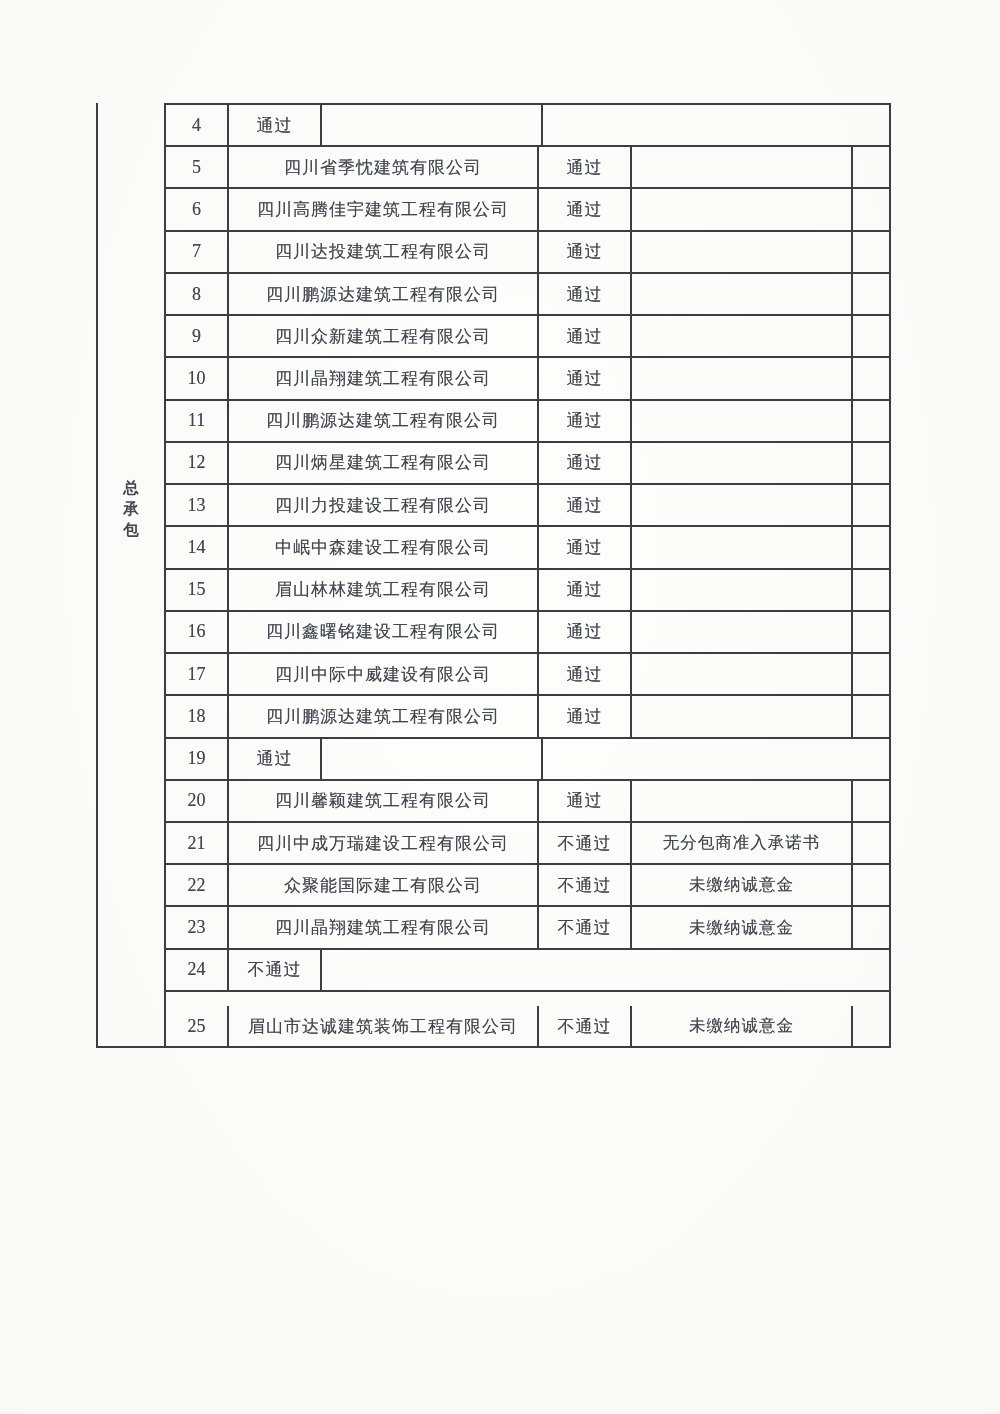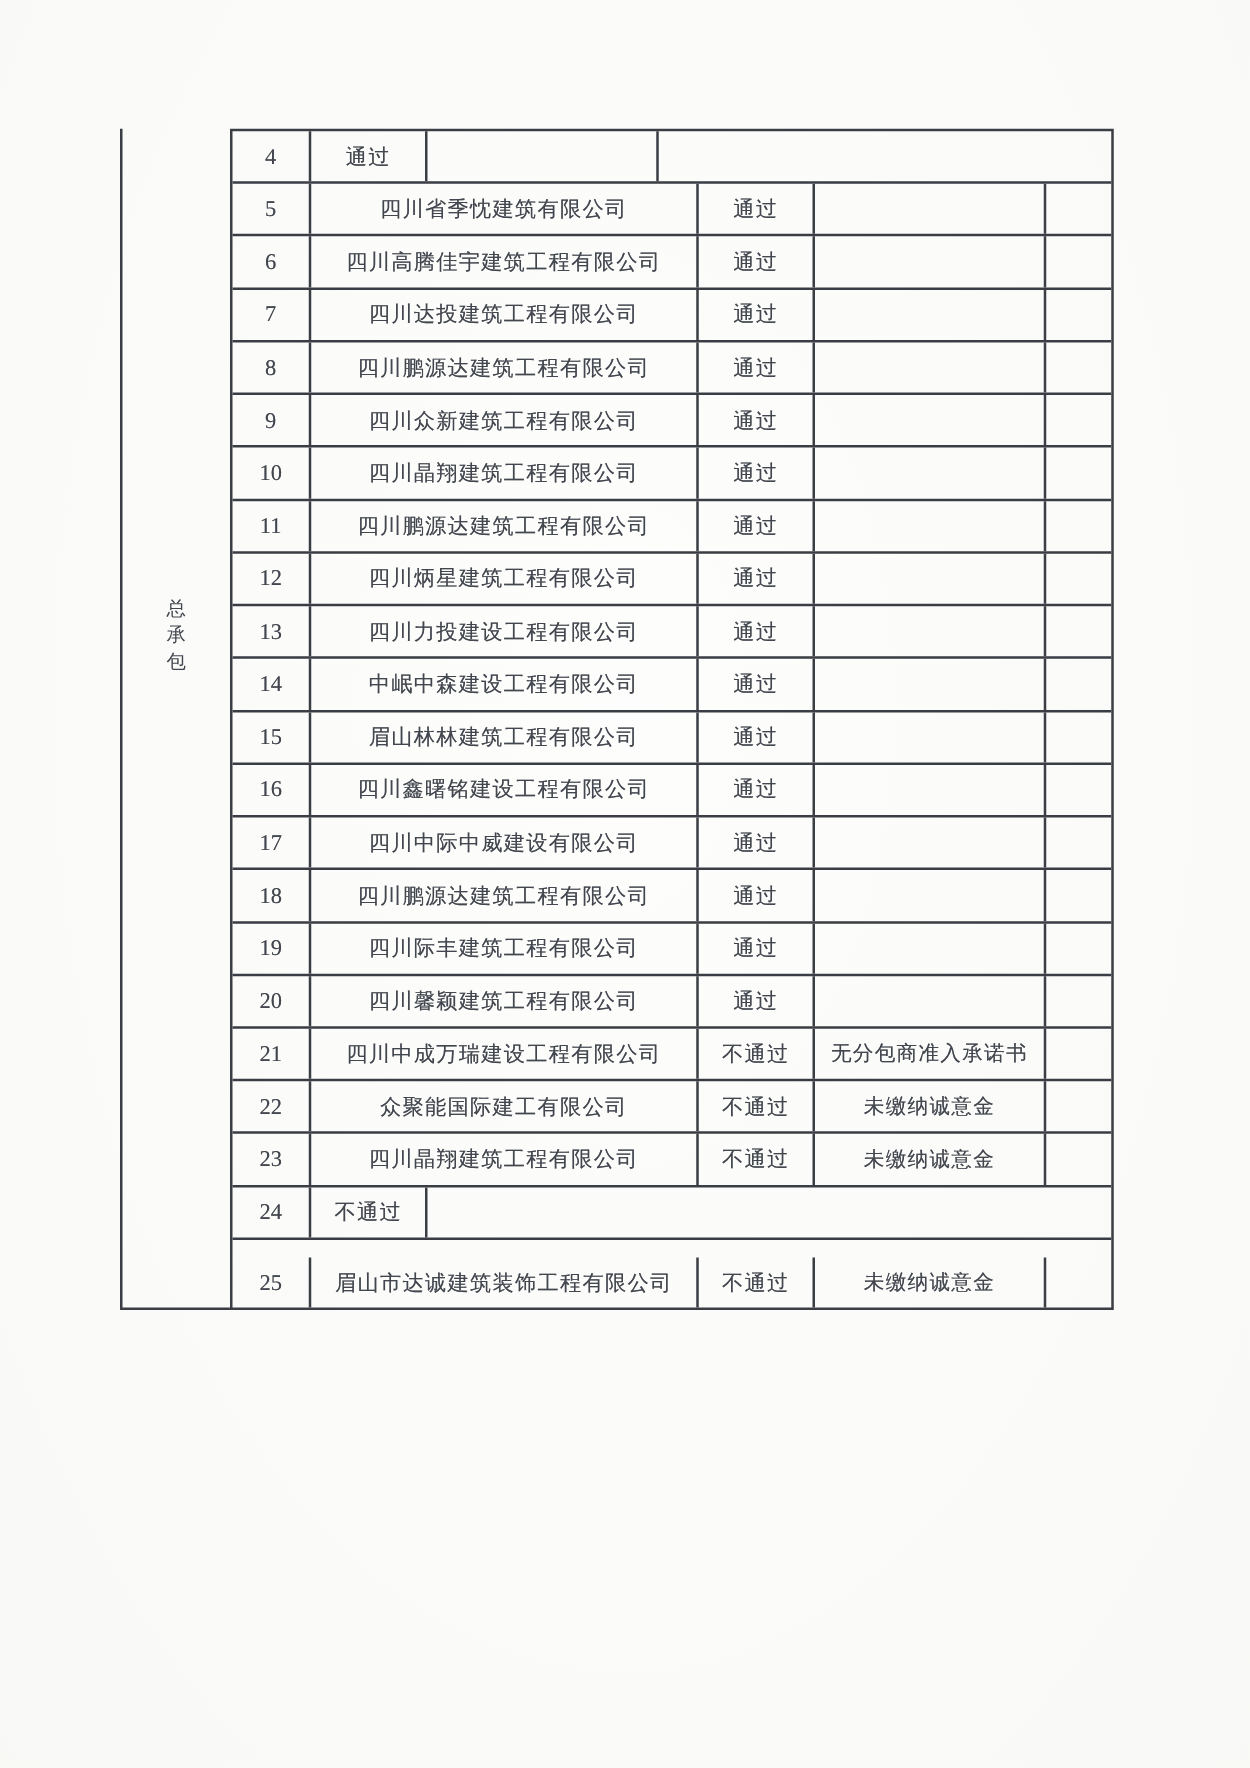--- a/index.html
+++ b/index.html
@@ -25,24 +25,25 @@
       var(--paper);
   }
   .sheet{
     position:absolute;
     left:96px;top:103px;
     width:795px;height:945px;
     display:flex;
   }
   
   .cat-col{
-    width:88px;
+    width:68px;
     border-left:2px solid var(--line);
     border-bottom:2px solid var(--line);
     position:relative;
+    font-weight:bold;
   }
   .cat-label{
     position:absolute;
     top:374px;left:0;right:0;
     text-align:center;
     font-size:15.5px;
     line-height:21px;
     letter-spacing:0;
     color:var(--ink);
   }
@@ -72,21 +73,21 @@
     font-size:17px;
     letter-spacing:1px;
     color:var(--ink);
     text-shadow:0 0 .5px rgba(62,66,74,.55);
     white-space:nowrap;
     overflow:hidden;
   }
   .c-num{width:63px;font-size:18px;letter-spacing:0;}
   .c-company{width:310px;}
   .c-status{width:93px;}
-  .c-remark{width:185px;font-size:16.5px;}
+  .c-remark{width:221px;font-size:16.5px;}
   .c-last{flex:1;border-right:none;}
 </style>
 </head>
 <body>
 
 <div class="page">
   <div class="sheet">
 
     <div class="cat-col">
       <div class="cat-label">
@@ -194,21 +195,20 @@
         </div>
         <div class="row">
           <div class="cell c-num">18</div>
           <div class="cell c-company">四川鹏源达建筑工程有限公司</div>
           <div class="cell c-status">通过</div>
           <div class="cell c-remark"></div>
           <div class="cell c-last"></div>
         </div>
         <div class="row">
           <div class="cell c-num">19</div>
-          <div class="cell c-company">四川际丰建筑工程有限公司</div>
           <div class="cell c-status">通过</div>
           <div class="cell c-remark"></div>
           <div class="cell c-last"></div>
         </div>
         <div class="row">
           <div class="cell c-num">20</div>
           <div class="cell c-company">四川馨颖建筑工程有限公司</div>
           <div class="cell c-status">通过</div>
           <div class="cell c-remark"></div>
           <div class="cell c-last"></div>

